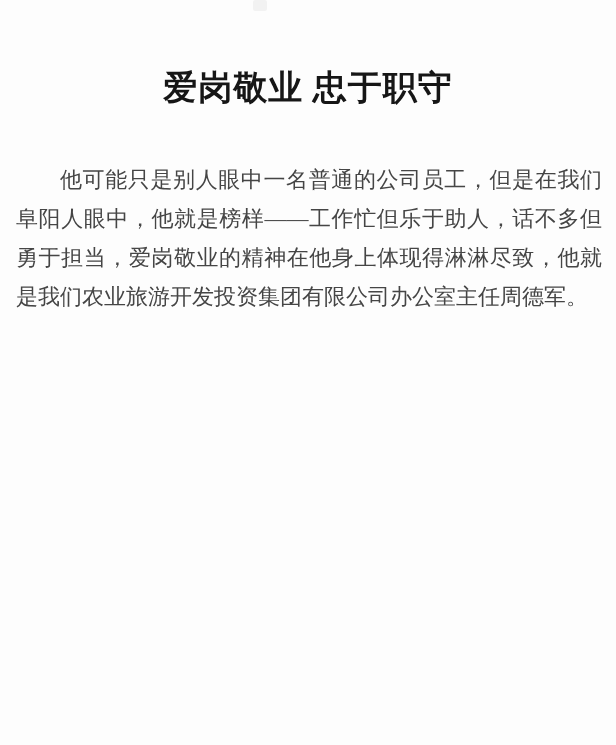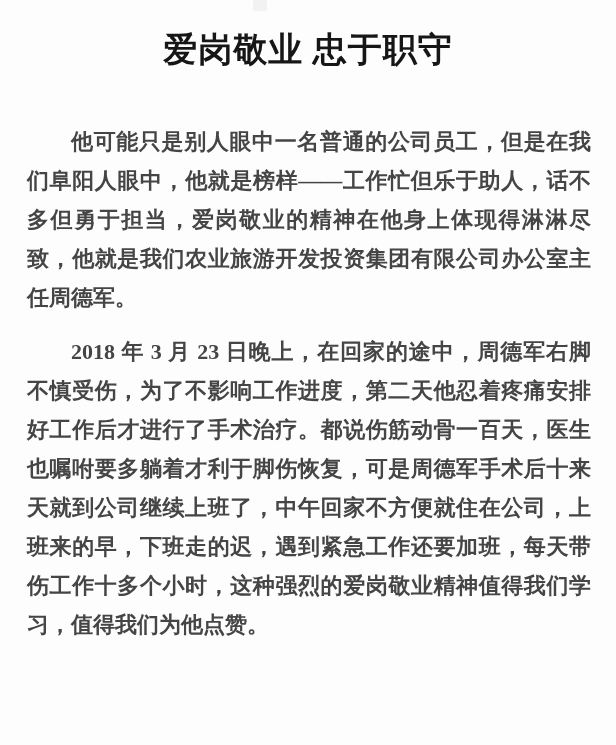--- a/index.html
+++ b/index.html
@@ -20,47 +20,45 @@
     position: absolute;
     left: 253px;
     top: 0;
     width: 14px;
     height: 11px;
     background: #f2f2f2;
     border-radius: 2px;
   }
   .doc-title {
     margin: 0;
-    padding-top: 32px;
+    padding-top: 70px;
     text-align: center;
     font-size: 34px;
     line-height: 36px;
     font-weight: bold;
     color: #161616;
     letter-spacing: 1px;
     white-space: pre;
   }
   .doc-body {
     margin: 54px 10px 0 12px;
     font-size: 22px;
     line-height: 39px;
     color: #454545;
     text-align: justify;
     text-justify: inter-ideograph;
   }
   .doc-body p {
-    margin: 15px;
+    margin: 4px;
     padding: 0;
     text-indent: 2em;
-    font-weight: bold;
   }
 </style>
 </head>
 <body>
 
 <div class="page">
   <div class="scan-artifact"></div>
   <h1 class="doc-title">爱岗敬业 忠于职守</h1>
   <div class="doc-body">
     <p>他可能只是别人眼中一名普通的公司员工，但是在我们阜阳人眼中，他就是榜样——工作忙但乐于助人，话不多但勇于担当，爱岗敬业的精神在他身上体现得淋淋尽致，他就是我们农业旅游开发投资集团有限公司办公室主任周德军。</p>
-    <p>2018 年 3 月 23 日晚上，在回家的途中，周德军右脚不慎受伤，为了不影响工作进度，第二天他忍着疼痛安排好工作后才进行了手术治疗。都说伤筋动骨一百天，医生也嘱咐要多躺着才利于脚伤恢复，可是周德军手术后十来天就到公司继续上班了，中午回家不方便就住在公司，上班来的早，下班走的迟，遇到紧急工作还要加班，每天带伤工作十多个小时，这种强烈的爱岗敬业精神值得我们学习，值得我们为他点赞。</p>
   </div>
 </div>
 
 </body></html>

